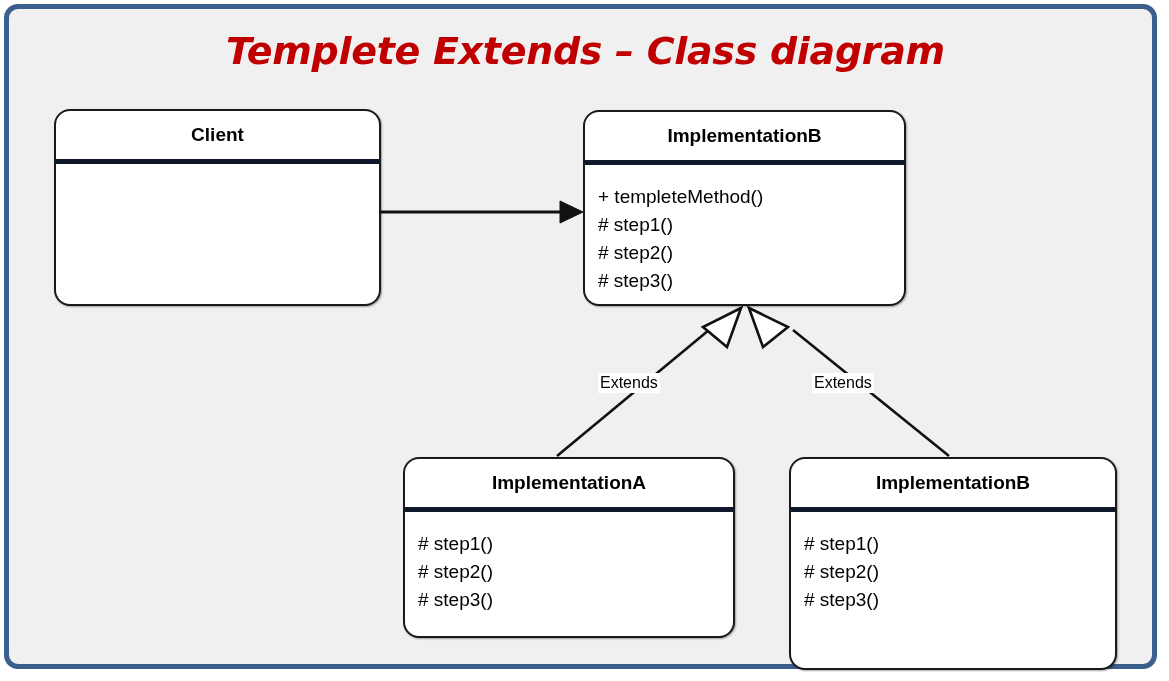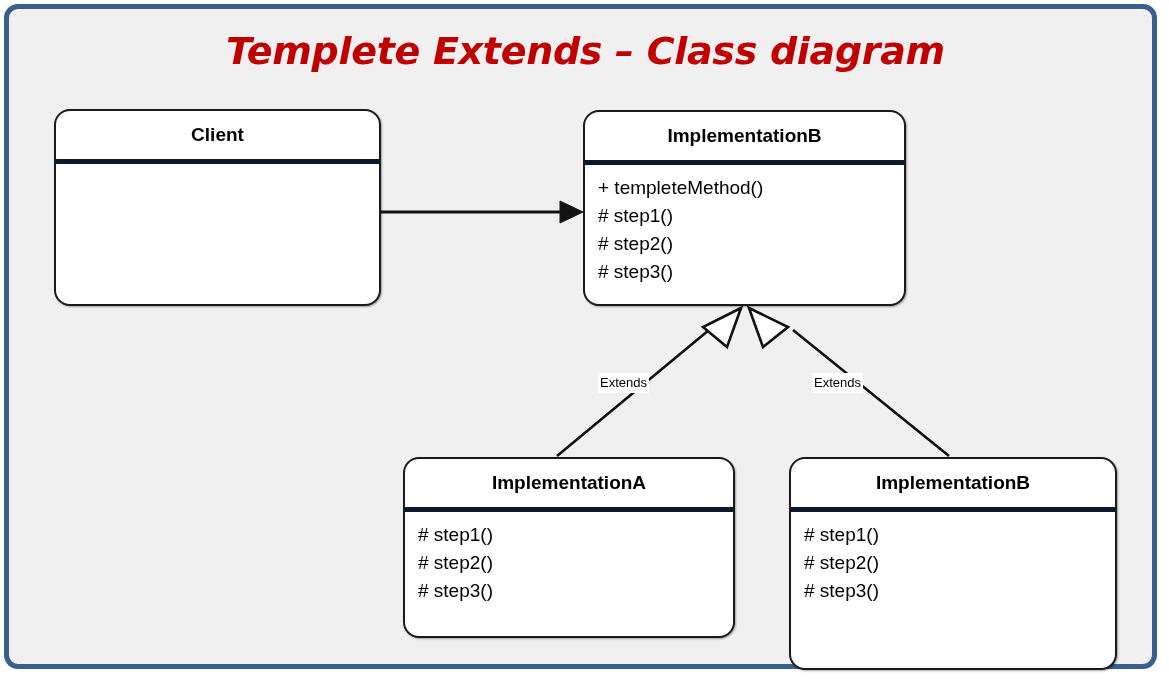--- a/index.html
+++ b/index.html
@@ -80,42 +80,42 @@
     text-align: center;
     font-family: "Liberation Sans", sans-serif;
     font-size: 19px;
     font-weight: bold;
     color: #000000;
     border-bottom: 5px solid #0f172a;
     white-space: nowrap;
     overflow: hidden;
   }
   .uml-body {
-    padding: 9px 0 0 13px;
+    padding: 18px 0 0 13px;
   }
   .uml-member {
     font-family: "Liberation Sans", sans-serif;
     font-size: 19px;
     color: #000000;
     line-height: 28px;
     white-space: nowrap;
   }
 
   
   #class-client          { left: 45px;  top: 100px; width: 327px; height: 197px; }
   #class-abstracttemplete{ left: 574px; top: 101px; width: 323px; height: 196px; }
   #class-implementationa { left: 371px; top: 448px; width: 332px; height: 181px; margin-left: 23px; }
   #class-implementationb { left: 780px; top: 448px; width: 328px; height: 213px; }
 
   
   .edge-label {
     position: absolute;
     background: #ffffff;
     font-family: "Liberation Sans", sans-serif;
-    font-size: 13px;
+    font-size: 16px;
     color: #000000;
     padding: 0 2px;
     white-space: nowrap;
     line-height: 20px;
   }
   #label-extends-a { left: 589px; top: 364px; }
   #label-extends-b { left: 803px; top: 364px; }
 </style>
 </head>
 <body>

